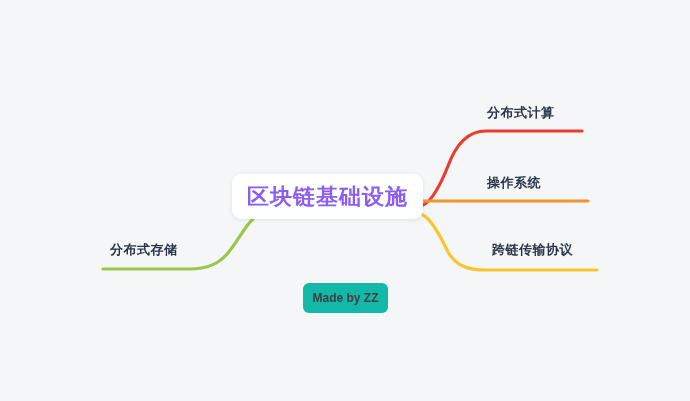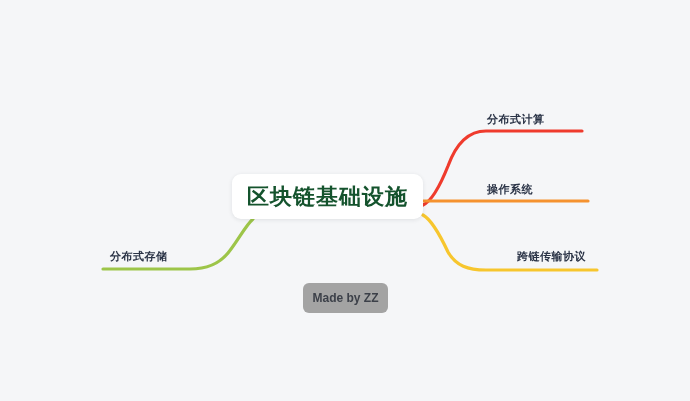--- a/index.html
+++ b/index.html
@@ -30,22 +30,21 @@
     pointer-events: none;
   }
   .node-label {
     position: absolute;
     font-weight: bold;
     color: #2b3447;
     white-space: nowrap;
     letter-spacing: 0.5px;
   }
   .branch-label {
-    font-size: 11px;
-    margin-top: 8px;
+    font-size: 13px;
   }
   #central-node {
     position: absolute;
     left: 232px;
     top: 174px;
     width: 191px;
     height: 45px;
     background: #ffffff;
     border-radius: 9px;
     box-shadow: 0 1px 4px rgba(30, 35, 50, 0.10);
@@ -62,21 +61,21 @@
   }
   #label-distributed-computing {
     left: 487px;
     top: 104px;
   }
   #label-distributed-storage {
     left: 487px;
     top: 174px;
   }
   #label-cross-chain-protocol {
-    left: 485px;
+    left: 460px;
     top: 241px;
     padding-left: 32px;
   }
   #label-operating-system {
     left: 110px;
     top: 241px;
   }
   #made-by-badge {
     position: absolute;
     left: 303px;
@@ -102,28 +101,28 @@
 <div id="mindmap-canvas">
 
   <svg id="connector-layer" viewBox="0 0 690 401" xmlns="http://www.w3.org/2000/svg">
     <path d="M 423 205 C 432 201 440 186 448 166 C 456 144 468 131 486 131 L 582 131" fill="none" stroke="#ef3b2d" stroke-width="3.2" stroke-linecap="round"></path>
     <path d="M 421 201 L 588 201" fill="none" stroke="#f5922f" stroke-width="3.2" stroke-linecap="round"></path>
     <path d="M 423 215 C 432 220 440 235 448 252 C 456 266 468 270 486 270 L 597 270" fill="none" stroke="#f7c62e" stroke-width="3.2" stroke-linecap="round"></path>
     <path d="M 253 219 C 245 226 238 241 228 253 C 218 265 206 269 190 269 L 103 269" fill="none" stroke="#9dc549" stroke-width="3.2" stroke-linecap="round"></path>
   </svg>
 
   <div id="central-node" style="background: rgb(255, 255, 255);">
-    <span id="central-node-label" style="color: #14532d; font-family: Liberation Serif, serif;">区块链基础设施</span>
+    <span id="central-node-label" style="color: #8b5cf6; font-family: Liberation Serif, serif;">区块链基础设施</span>
   </div>
 
   <div class="node-label branch-label" id="label-distributed-computing" style="color: rgb(43, 52, 71);">分布式计算</div>
 
   <div class="node-label branch-label" id="label-distributed-storage" style="color: rgb(43, 52, 71);">操作系统</div>
 
   <div class="node-label branch-label" id="label-cross-chain-protocol" style="color: rgb(43, 52, 71);">跨链传输协议</div>
 
   <div class="node-label branch-label" id="label-operating-system" style="color: rgb(43, 52, 71);">分布式存储</div>
 
-  <div id="made-by-badge" style="background: #a3a3a3;">
+  <div id="made-by-badge" style="background: #14b8a6;">
     <span id="made-by-badge-label" style="color: rgb(60, 64, 73);">Made by ZZ</span>
   </div>
 
 </div>
 
 </body></html>

